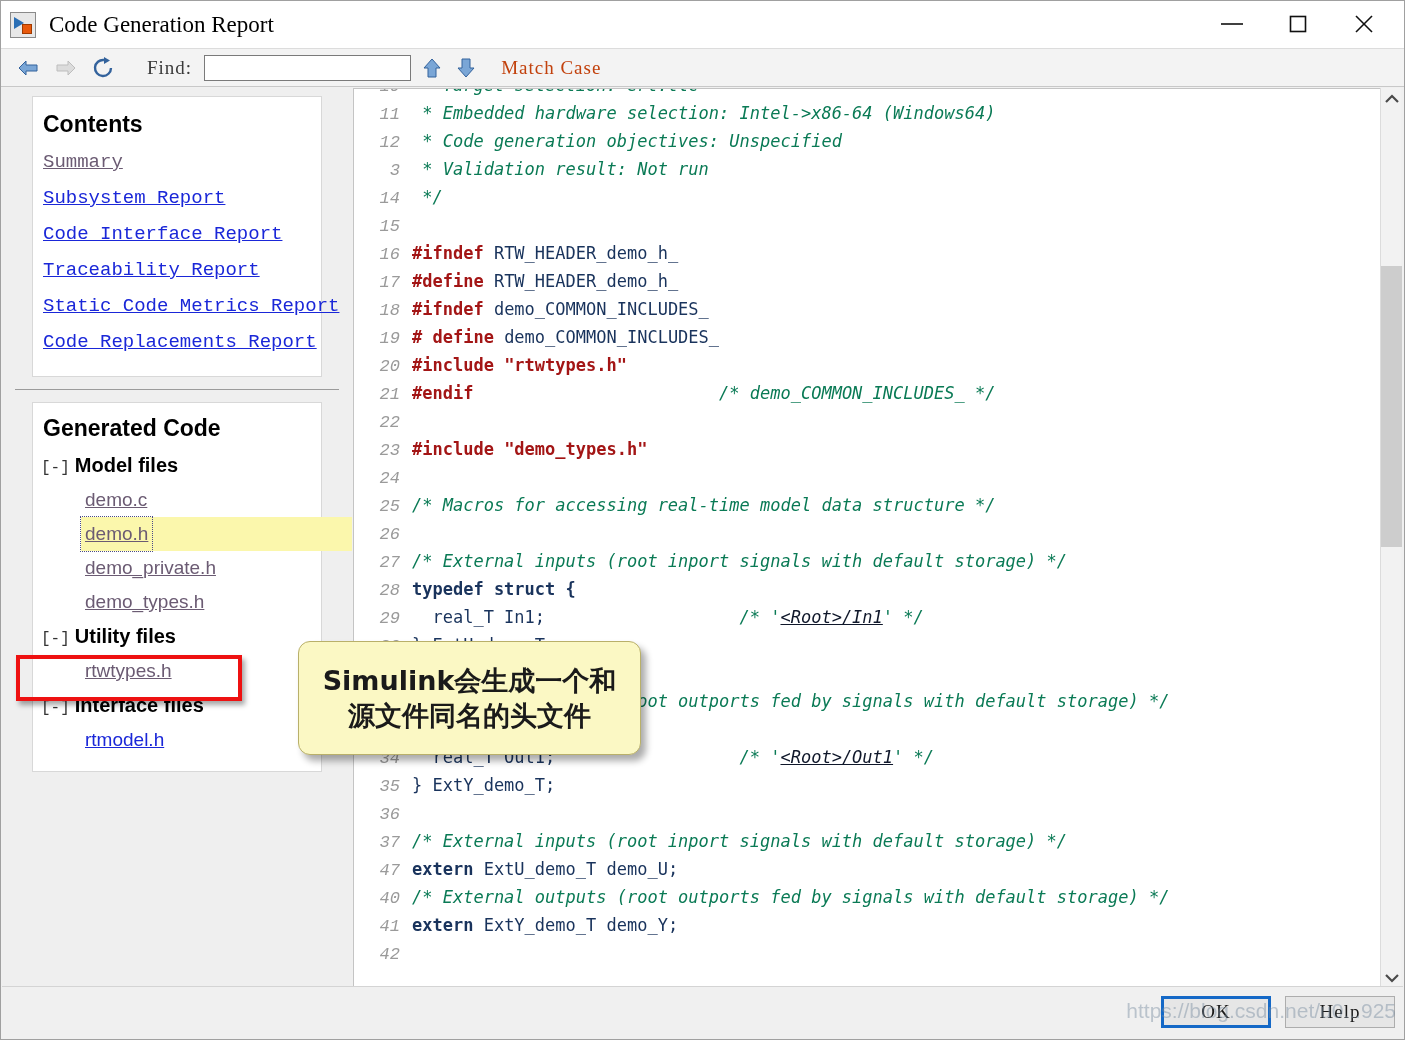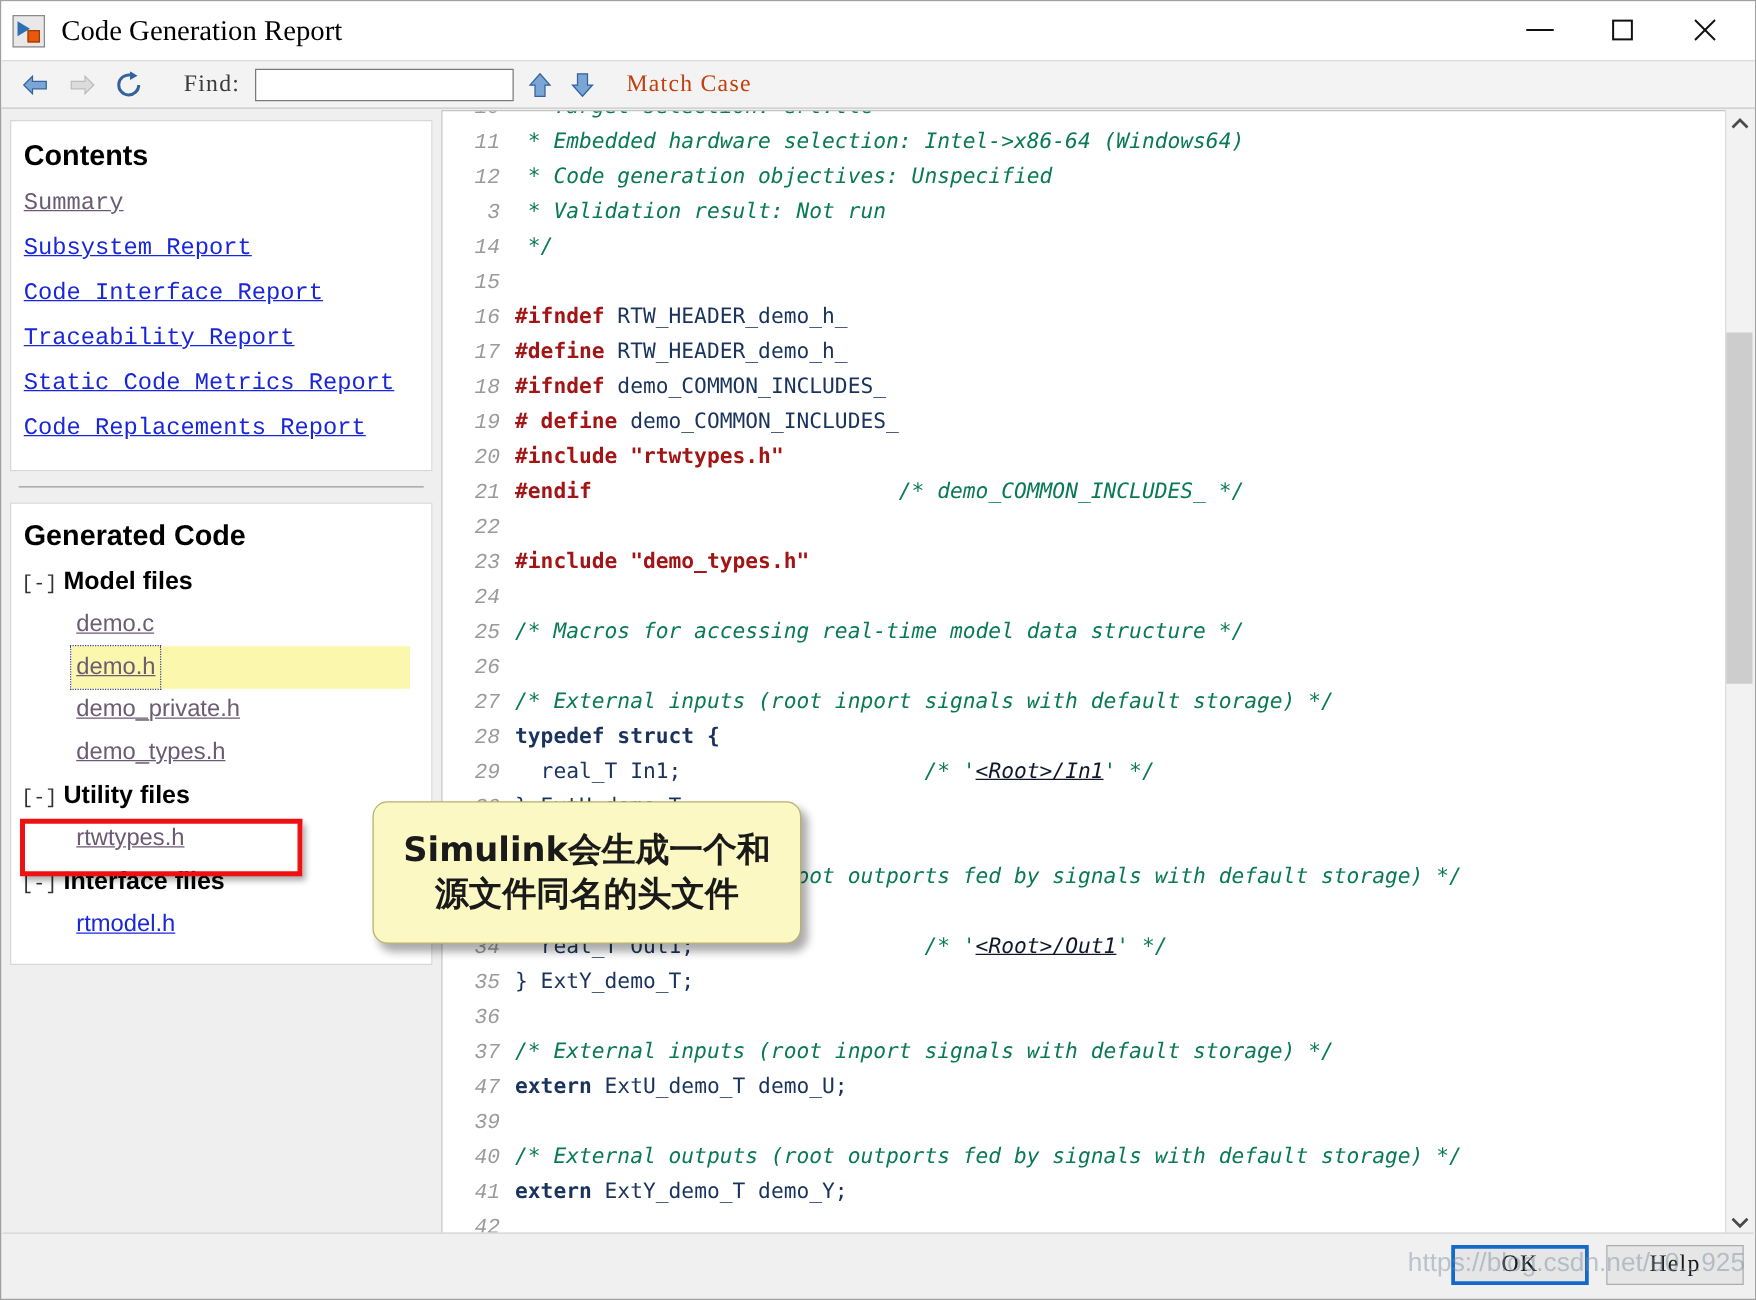--- a/index.html
+++ b/index.html
@@ -111,21 +111,21 @@
 
   
   #sidebar {
     position: absolute; left: 1px; top: 87px;
     width: 350px; height: 900px;
     background: #efefef;
   }
   .panel {
     background: #ffffff;
     border: 1px solid #d8d8d8;
-    margin: 0 6px;
+    margin: 0 30px;
   }
   #contents-panel { margin-top: 8px; padding: 10px 0 16px 0; }
   .panel-title {
     font-size: 23px;
     font-weight: bold;
     color: #000;
     padding: 4px 0 6px 10px;
     font-family: "Liberation Sans", sans-serif;
   }
   .toc-link {
@@ -445,21 +445,20 @@
       <div class="cl"><span class="ln">29</span><span class="id">  real_T In1;                   </span><span class="cm">/* '</span><a class="lnk" href="#">&lt;Root&gt;/In1</a><span class="cm">' */</span></div>
       <div class="cl"><span class="ln">30</span><span class="id">} ExtU_demo_T;</span></div>
       <div class="cl"><span class="ln">31</span><span></span></div>
       <div class="cl"><span class="ln">32</span><span class="cm">/* External outputs (root outports fed by signals with default storage) */</span></div>
       <div class="cl"><span class="ln">33</span><span class="kw">typedef struct {</span></div>
       <div class="cl"><span class="ln">34</span><span class="id">  real_T Out1;                  </span><span class="cm">/* '</span><a class="lnk" href="#">&lt;Root&gt;/Out1</a><span class="cm">' */</span></div>
       <div class="cl"><span class="ln">35</span><span class="id">} ExtY_demo_T;</span></div>
       <div class="cl"><span class="ln">36</span><span></span></div>
       <div class="cl"><span class="ln">37</span><span class="cm">/* External inputs (root inport signals with default storage) */</span></div>
       <div class="cl"><span class="ln">47</span><span class="kw">extern </span><span class="id">ExtU_demo_T demo_U;</span></div>
-      <div class="cl"><span class="ln">39</span><span></span></div>
       <div class="cl"><span class="ln">40</span><span class="cm">/* External outputs (root outports fed by signals with default storage) */</span></div>
       <div class="cl"><span class="ln">41</span><span class="kw">extern </span><span class="id">ExtY_demo_T demo_Y;</span></div>
       <div class="cl"><span class="ln">42</span><span></span></div>
 
     </div>
   </div>
 
   <div id="callout">
     <div>Simulink会生成一个和</div>
     <div>源文件同名的头文件</div>

